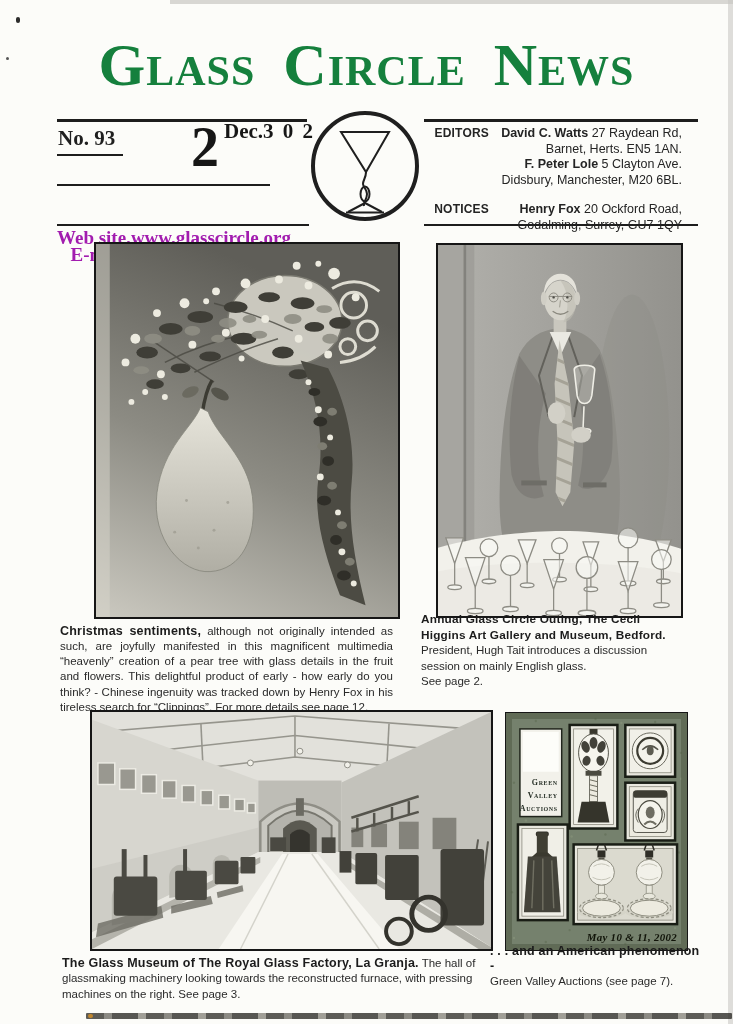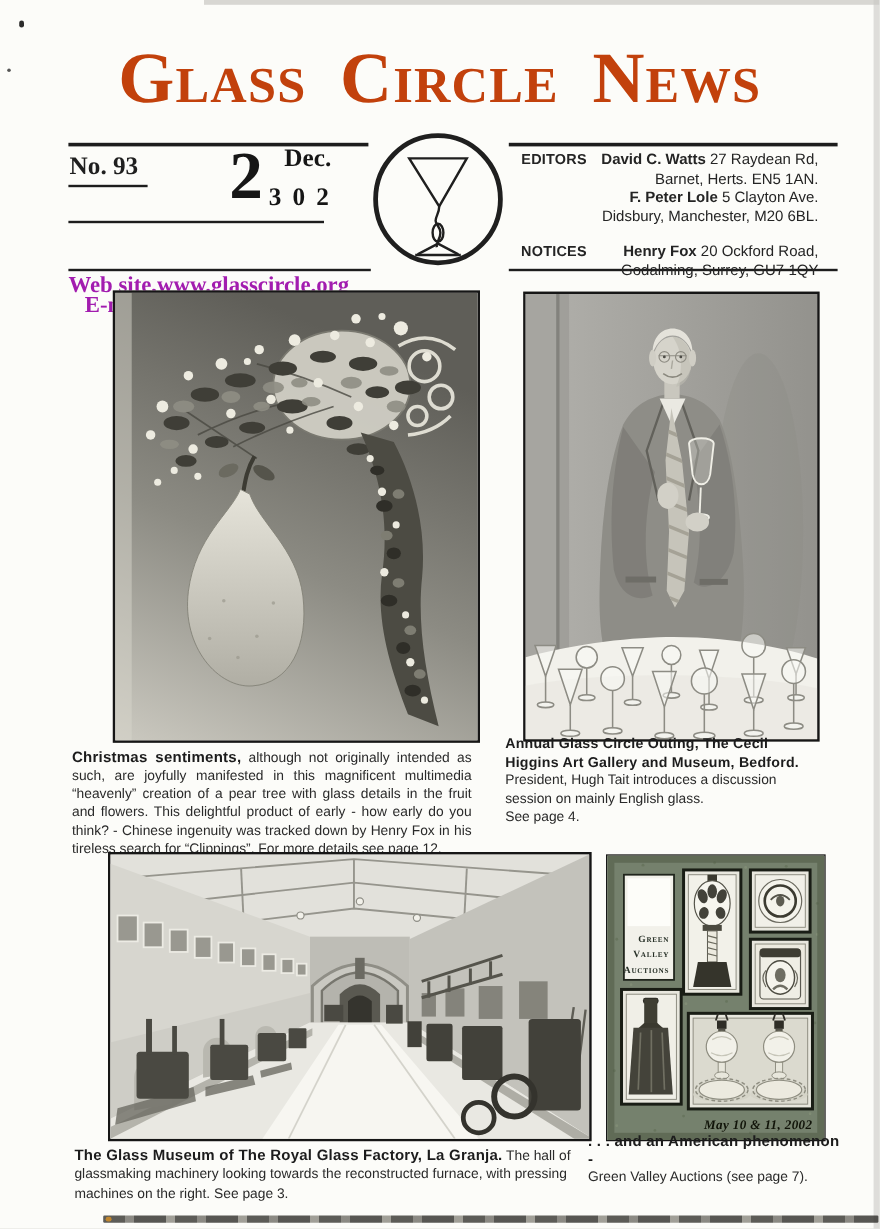--- a/index.html
+++ b/index.html
@@ -4,34 +4,34 @@
 <style>
   html,body{margin:0;padding:0;background:#d8d7d3;}
   #page{position:relative;width:733px;height:1024px;background:#fcfcf9;overflow:hidden;
         font-family:"Liberation Sans",sans-serif;color:#1f1f1f;margin:0 auto;}
   #page *{box-sizing:border-box;}
   .abs{position:absolute;text-align:right;}
 
   
   #masthead{left:0;right:0;top:34px;text-align:center;white-space:nowrap;
     font-family:"Liberation Serif",serif;font-variant:small-caps;font-weight:bold;
-    font-size:60px;letter-spacing:1px;word-spacing:12px;color:#c2410c;line-height:1.05;}
+    font-size:60px;letter-spacing:1px;word-spacing:12px;color:#15803d;line-height:1.05;}
 
   .rule{position:absolute;background:#1d1d1d;}
   #rule-left-top{left:57px;top:119px;width:250px;height:3px;}
   #rule-right-top{left:424px;top:119px;width:274px;height:3px;}
   #rule-left-mid{left:57px;top:184px;width:213px;height:2px;}
   #rule-left-bot{left:57px;top:224px;width:252px;height:2px;}
   #rule-right-bot{left:424px;top:224px;width:274px;height:2px;}
 
   #issue-no{left:57px;top:126px;font-family:"Liberation Serif",serif;font-weight:bold;
     font-size:21px;border-bottom:2.5px solid #1d1d1d;padding:0 8px 3px 1px;}
   #issue-year{left:191px;top:121px;display:flex;font-family:"Liberation Serif",serif;font-weight:bold;color:#161616;}
   #issue-year .big2{font-size:56px;line-height:.95;}
-  #issue-year .yr-col{margin-left:5px;display:flex;flex-direction:column;justify-content:space-between;height:54px;}
+  #issue-year .yr-col{margin-left:5px;display:flex;flex-direction:row;justify-content:space-between;height:54px;}
   #issue-year .mon{font-size:21px;line-height:1;}
   #issue-year .rest{font-size:21px;line-height:1;letter-spacing:2px;}
 
   #contact{left:57px;top:190px;font-family:"Liberation Serif",serif;font-weight:bold;
     font-size:19px;line-height:16.5px;color:#a21caf;margin-top:40px;}
   #contact .lbl{display:inline-block;min-width:60px;}
 
   #staff{left:426px;top:126px;width:256px;font-size:12.5px;line-height:15.5px;color:#242424;}
   .staff-row{display:grid;grid-template-columns:63px 1fr;}
   .staff-row + .staff-row{margin-top:14px;}
@@ -353,21 +353,21 @@
           <ellipse cx="228" cy="364" rx="8" ry="2.6"></ellipse>
       </g>
     </svg>
   </figure>
 
   <p id="cap-christmas" class="cap"><span class="cap-lead">Christmas sentiments,</span><span> although not originally intended as such, are joyfully manifested in this magnificent multimedia “heavenly” creation of a pear tree with glass details in the fruit and flowers. This delightful product of early  - how early do you think? - Chinese ingenuity was tracked down by Henry Fox in his tireless search for “Clippings”. For more details see page 12.</span></p>
 
   <div id="cap-outing" class="cap">
     <div class="cap-lead" style="font-size:11.8px;">Annual Glass Circle Outing, The Cecil Higgins Art  Gallery and Museum, Bedford.</div>
     <div>President, Hugh Tait introduces a discussion session on mainly English glass.</div>
-    <div>See page 4.</div>
+    <div>See page 2.</div>
   </div>
 
   <figure id="photo-museum" class="photo">
     <svg viewBox="0 0 403 242" preserveAspectRatio="none">
       <rect width="403" height="242" fill="#e2e1db"></rect>
       <g stroke="#96958d" stroke-width="1.6" fill="none">
         <polyline points="12,20 205,4 392,18"></polyline>
         <polyline points="26,44 205,24 382,42"></polyline>
         <polyline points="42,66 205,46 372,62"></polyline>
         <line x1="205" y1="4" x2="205" y2="46"></line>

